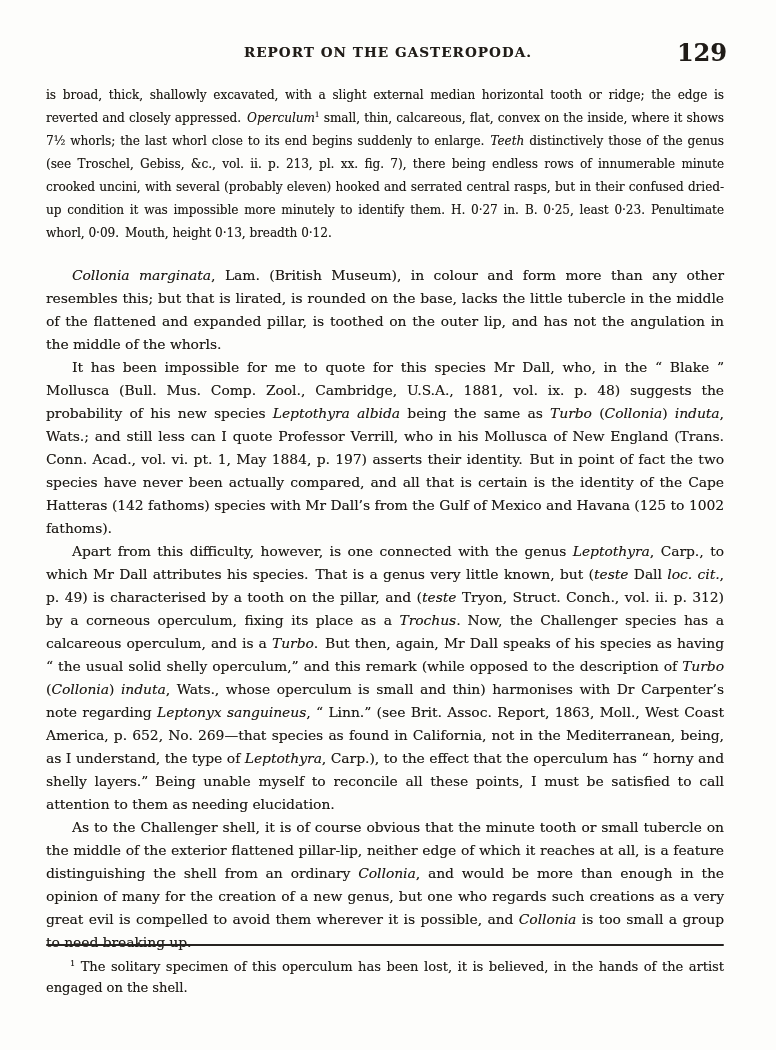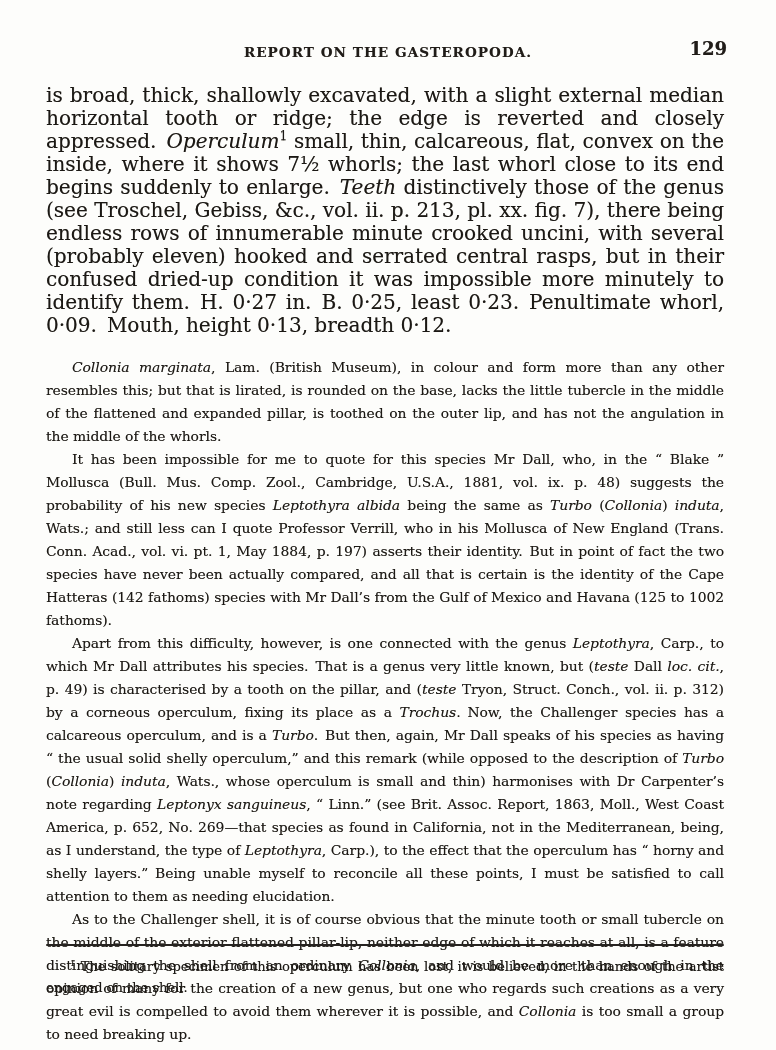--- a/index.html
+++ b/index.html
@@ -14,28 +14,28 @@
     text-shadow:0.2px 0.2px 0.3px rgba(25,20,12,0.45);
   }
   .running-head{
     position:absolute;top:44px;left:0;width:776px;
     text-align:center;
     font-size:13.5px;font-weight:700;letter-spacing:1.1px;
     color:#201c18;
   }
   .page-number{
     position:absolute;top:38px;right:49px;
-    font-size:18px;font-weight:700;color:#201c18;
+    font-size:24px;font-weight:700;color:#201c18;
   }
   .page-body{
     position:absolute;top:84px;left:46px;width:678px;
   }
   .para-large{
     margin:0 0 19px 0;
-    font-size:20px;line-height:23px;
+    font-size:12px;line-height:23px;
     text-align:justify;
     text-justify:inter-word;
   }
   .para-petit{
     margin:0;
     font-size:13.8px;line-height:23px;
     text-align:justify;
     text-justify:inter-word;
     text-indent:26px;
   }

